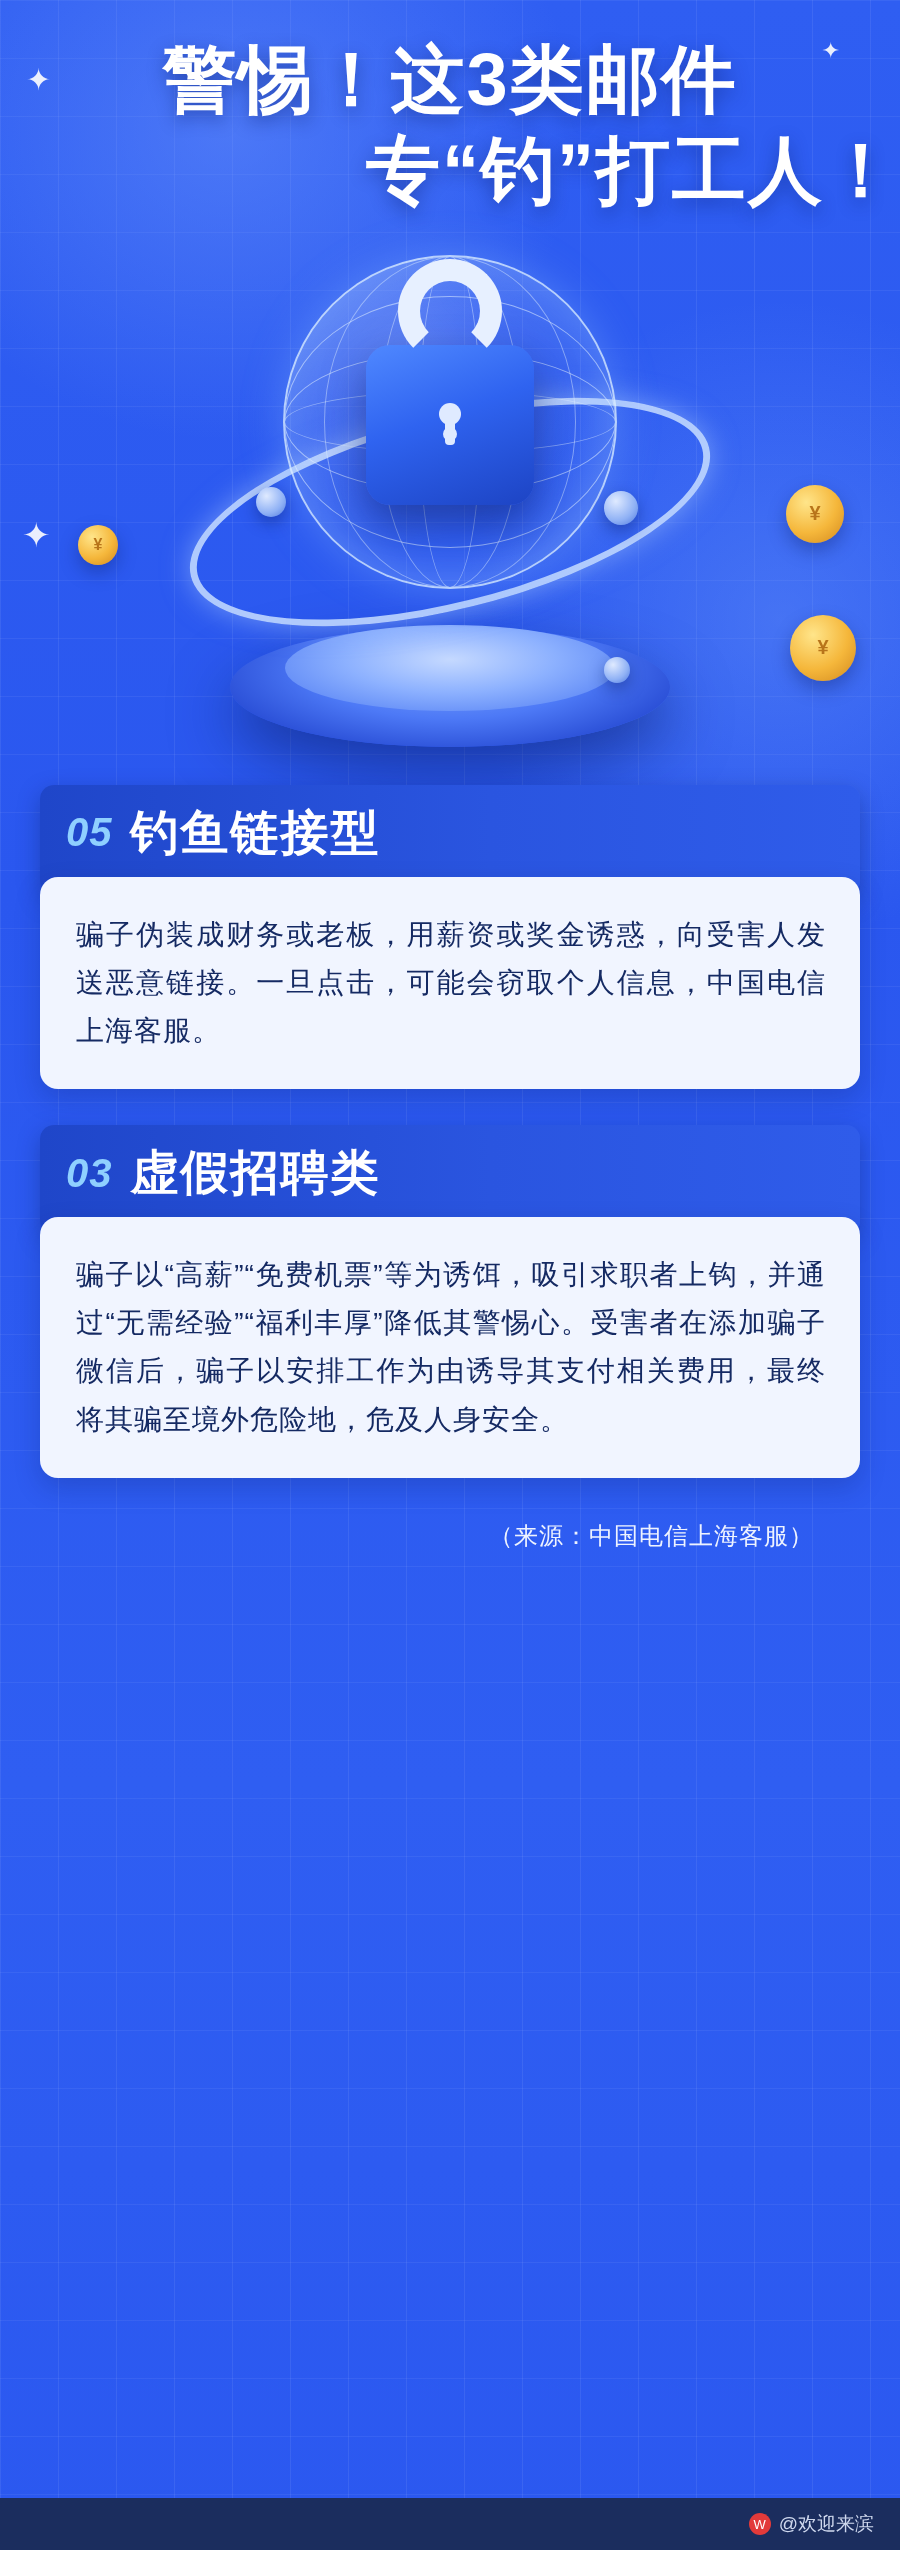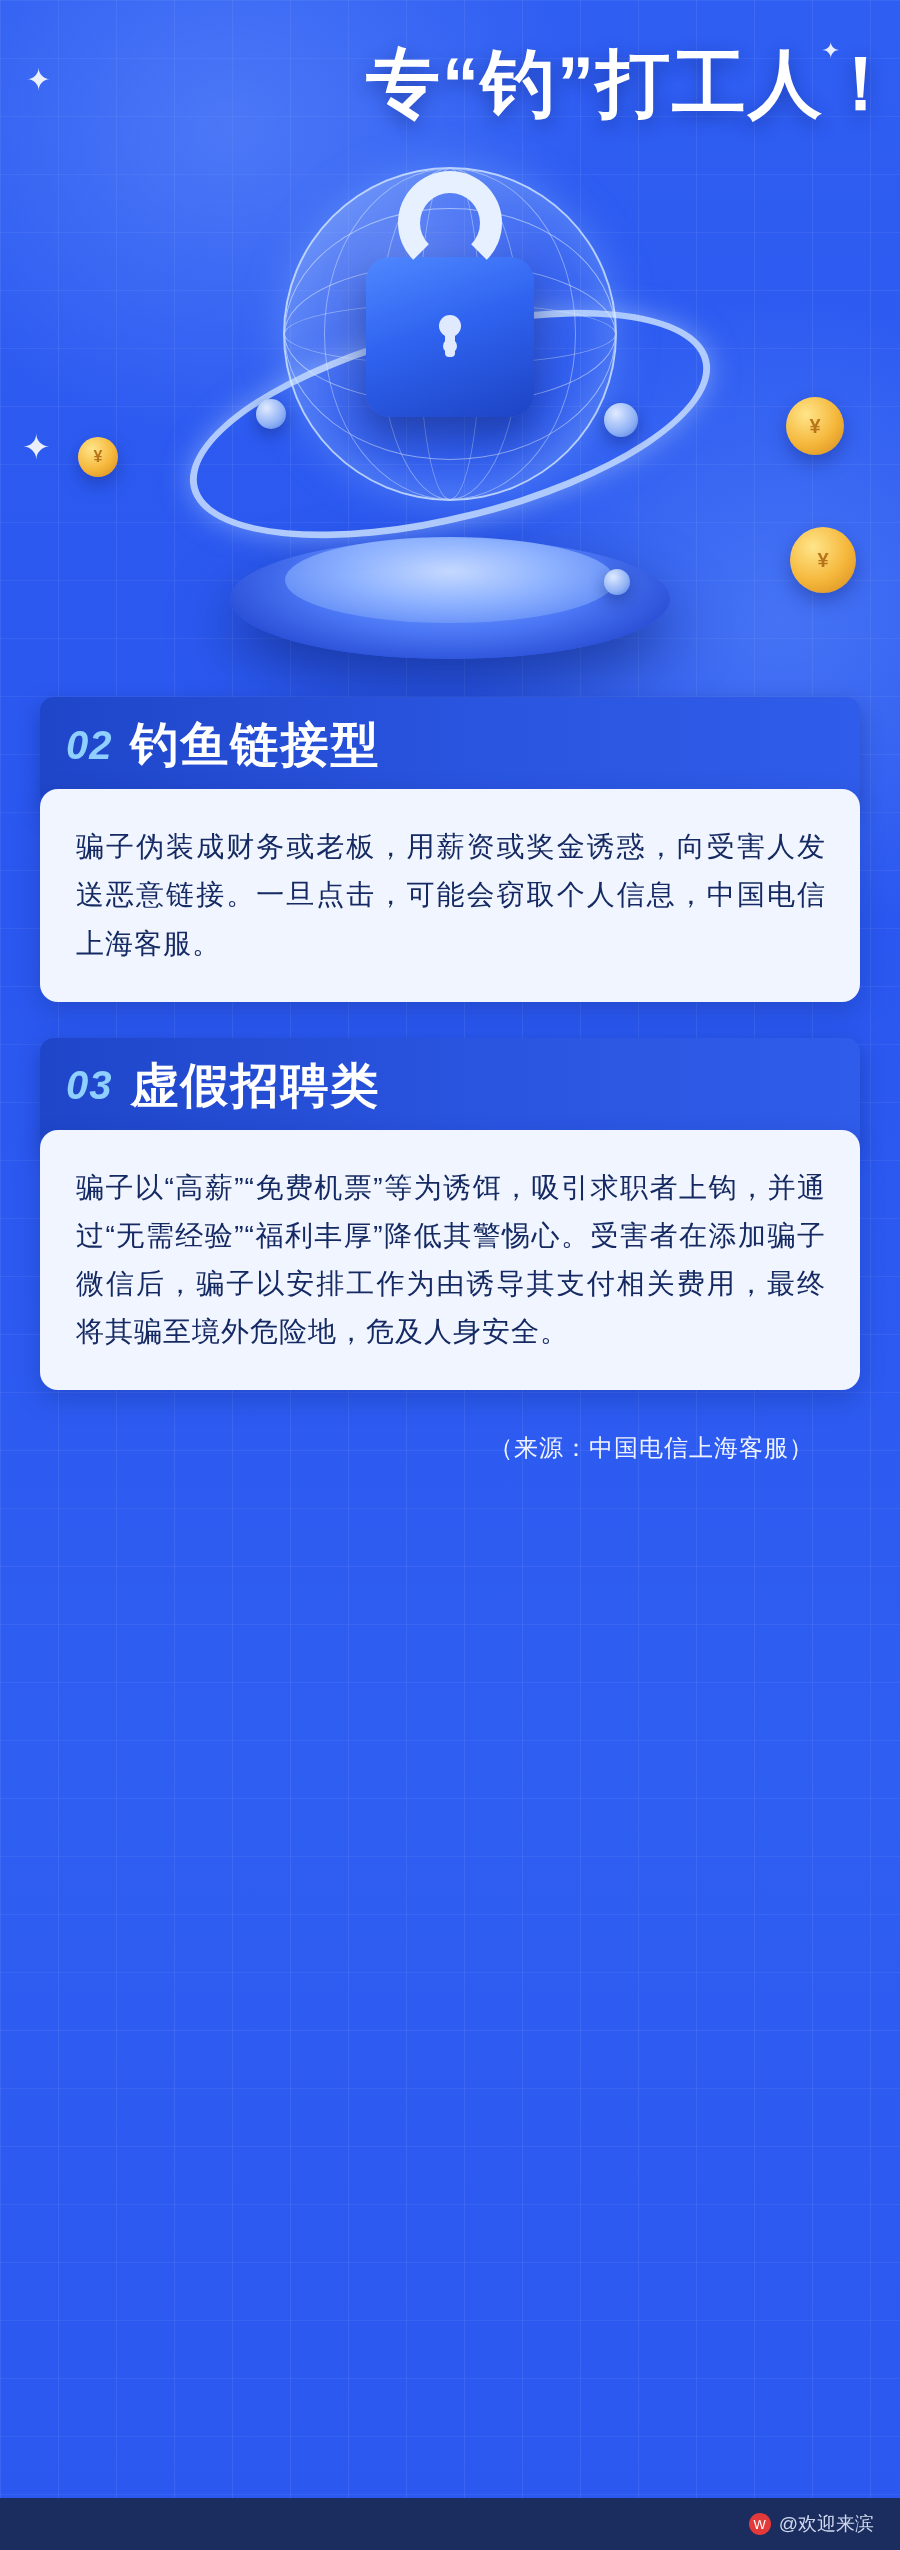--- a/index.html
+++ b/index.html
@@ -304,20 +304,21 @@
 <body>
 
 <div class="poster">
   <div class="grid"></div>
   <div class="glow-top"></div>
   <div class="glow-right"></div>
 
   <div class="header">
     <div class="spark s1">✦</div>
     <div class="spark s3">✦</div>
+    <div class="title-line title-line1">警惕！这3类邮件</div>
     <div class="title-line title-line2">专“钓”打工人！</div>
   </div>
 
   <div class="hero">
     <div class="spark s2">✦</div>
     <div class="spark s4">✦</div>
 
     <div class="podium"></div>
     <div class="podium2"></div>
     <div class="ring"></div>
@@ -338,21 +339,21 @@
     <div class="coin c3">¥</div>
     <div class="bead b1"></div>
     <div class="bead b2"></div>
     <div class="bead b3"></div>
   </div>
 
   <div class="sections">
 
     <div class="section">
       <div class="sec-head">
-        <span class="sec-num">02</span>
+        <span class="sec-num">05</span>
         <span class="sec-title">钓鱼链接型</span>
       </div>
       <div class="sec-body">骗子伪装成财务或老板，用薪资或奖金诱惑，向受害人发送恶意链接。一旦点击，可能会窃取个人信息，中国电信上海客服。</div>
     </div>
 
 
     <div class="section">
       <div class="sec-head">
         <span class="sec-num">03</span>
         <span class="sec-title">虚假招聘类</span>

